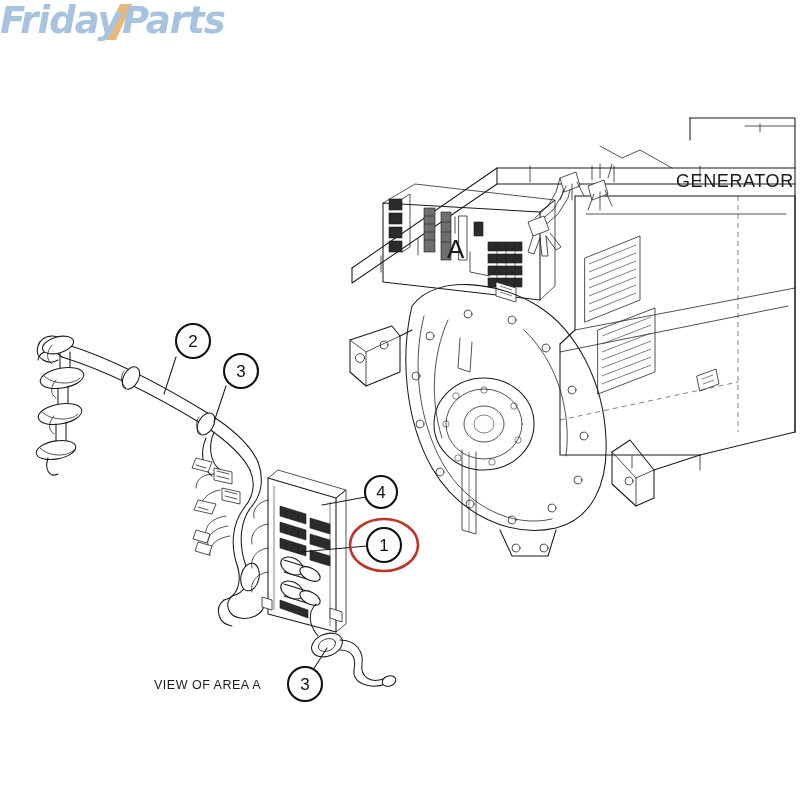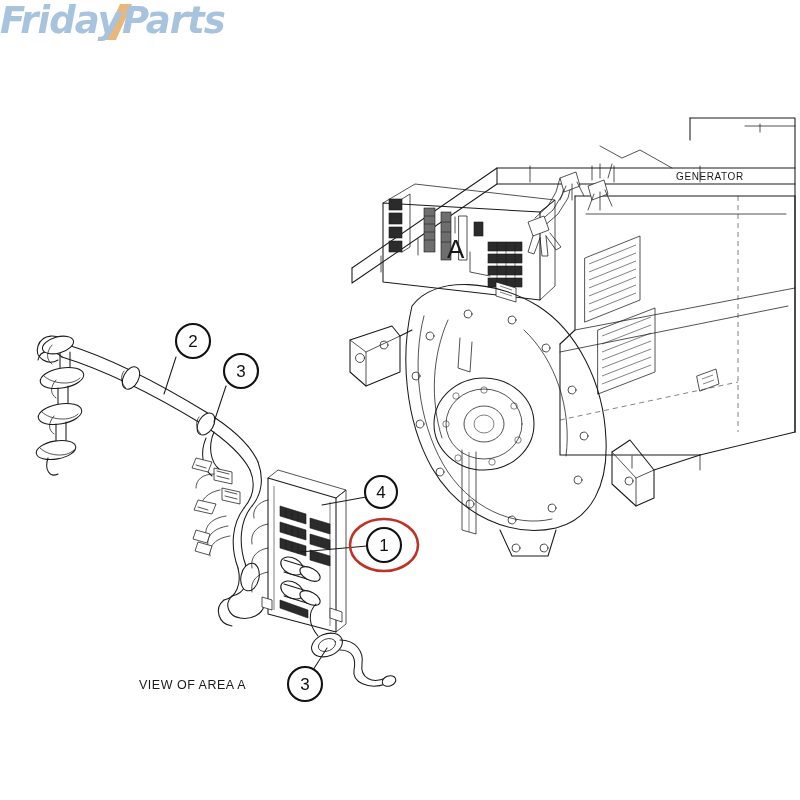--- a/index.html
+++ b/index.html
@@ -2,22 +2,22 @@
 <html><head>
 <meta charset="utf-8">
 <style>
   html,body{margin:0;padding:0;background:#ffffff;}
   body{width:800px;height:800px;overflow:hidden;
        font-family:"Liberation Sans", sans-serif;}
   #stage{position:relative;width:800px;height:800px;background:#fff;}
   #stage svg{position:absolute;left:0;top:0;}
   .lbl{position:absolute;font-family:"Liberation Sans",sans-serif;
        color:#1a1a1a;white-space:nowrap;}
-  #generator-label{left:676px;top:171px;font-size:10px;letter-spacing:.6px;}
-  #view-label{left:139px;top:678px;font-size:12.5px;letter-spacing:.5px;}
+  #generator-label{left:676px;top:171px;font-size:18px;letter-spacing:.6px;}
+  #view-label{left:154px;top:678px;font-size:12.5px;letter-spacing:.5px;}
   #area-marker{left:447px;top:234px;font-size:26px;font-weight:400;}
   #watermark{position:absolute;left:288px;top:376px;width:230px;height:46px;
              pointer-events:none;}
   #watermark .wm-txt{font-family:"DejaVu Sans",sans-serif;font-style:italic;
              font-weight:bold;font-size:37px;letter-spacing:-1px;}
 </style>
 </head>
 <body>
 
 <div id="stage">

